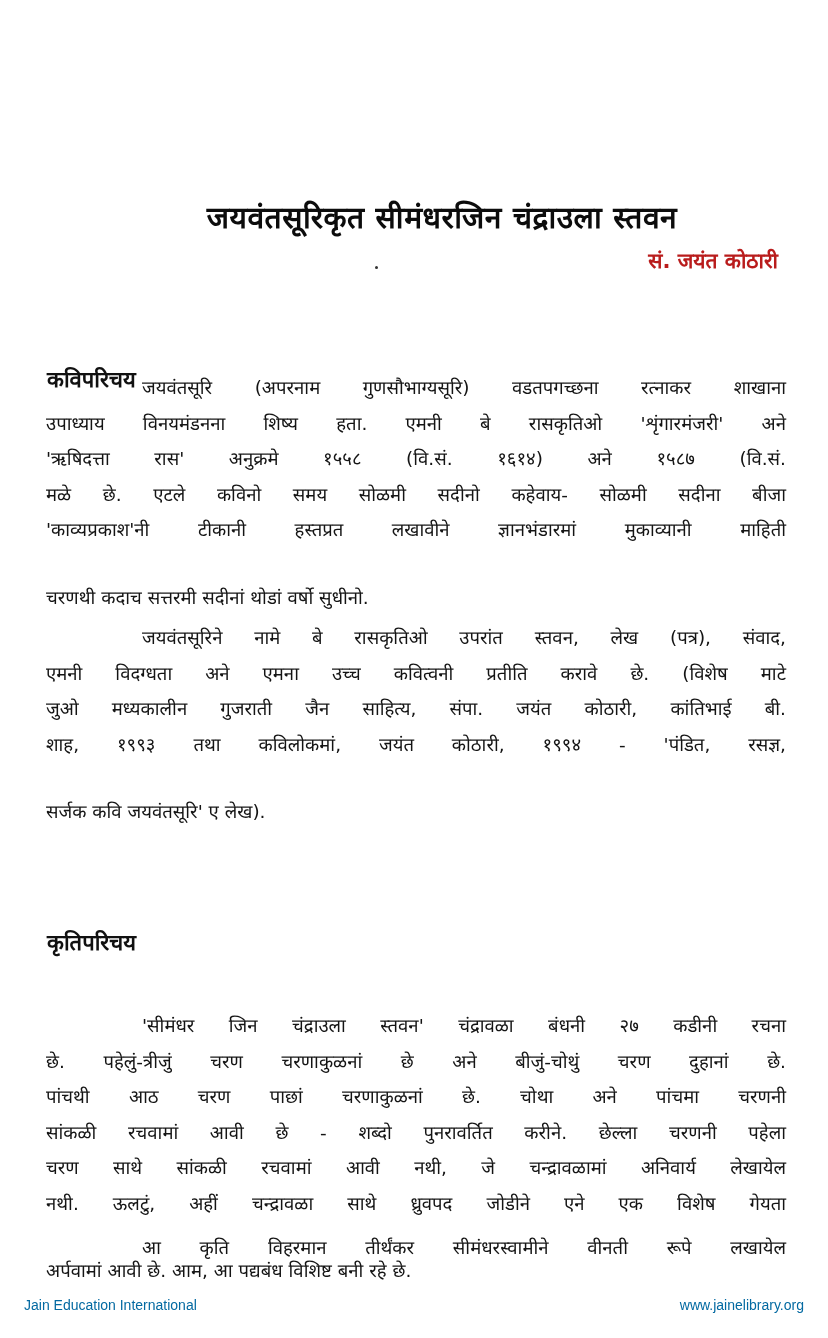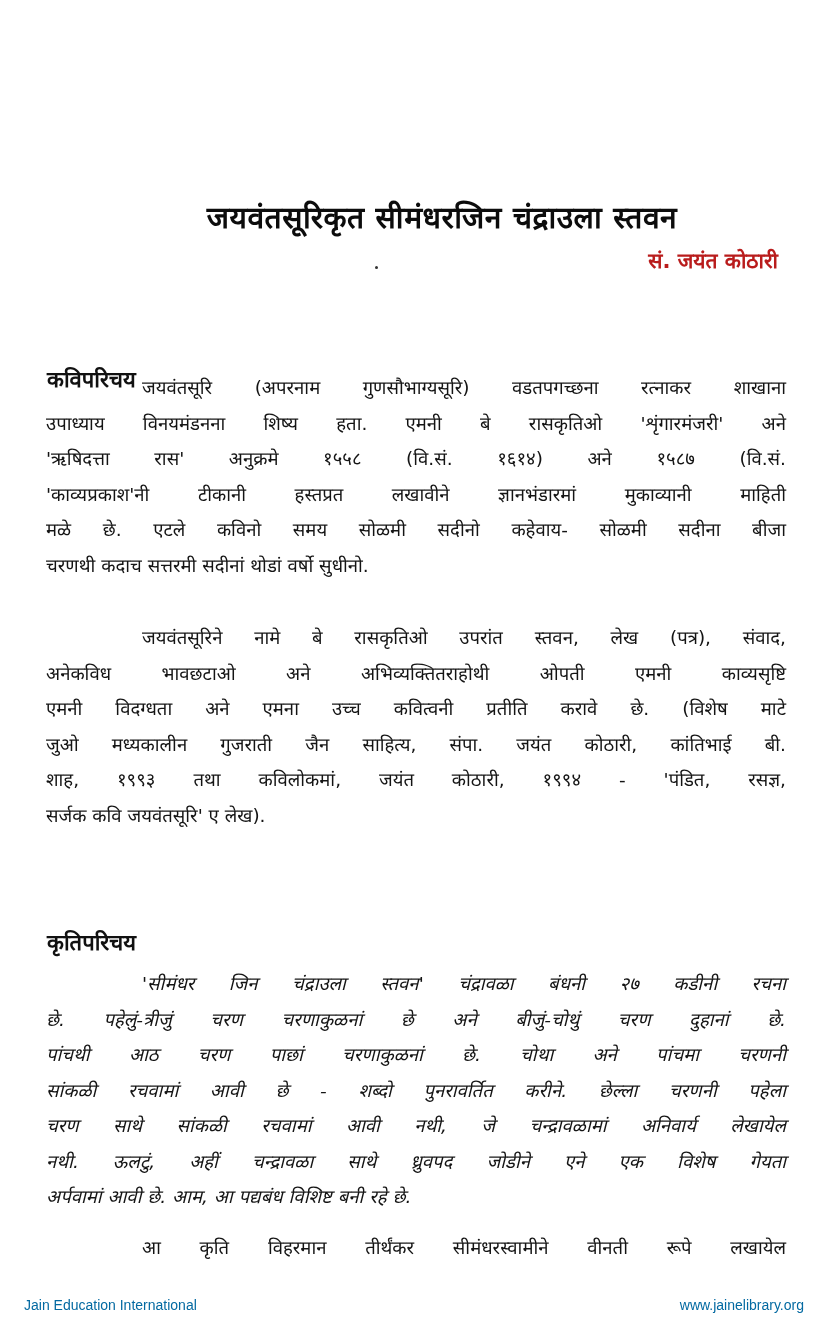--- a/index.html
+++ b/index.html
@@ -67,20 +67,21 @@
       display: block;
       white-space: nowrap;
       text-align-last: justify;
       text-align: justify;
     }
     .para .line.indent {
       padding-left: 96px;
     }
     .para .line.last {
       text-align-last: left;
+      margin-top: 32px;
     }
     .footer {
       position: absolute;
       top: 1297px;
       font-family: "Liberation Sans", sans-serif;
       font-size: 14px;
       color: #0369a1;
       white-space: nowrap;
     }
     .footer.left { left: 24px; }
@@ -95,37 +96,36 @@
   <div class="page-title">जयवंतसूरिकृत सीमंधरजिन चंद्राउला स्तवन</div>
   <div class="author-dot"></div>
   <div class="author">सं. जयंत कोठारी</div>
 
   <div class="section-heading" style="top:327px;margin-top:36px;">कविपरिचय</div>
 
   <div class="para" style="top:370px;">
     <span class="line indent">जयवंतसूरि (अपरनाम गुणसौभाग्यसूरि) वडतपगच्छना रत्नाकर शाखाना</span>
     <span class="line">उपाध्याय विनयमंडनना शिष्य हता. एमनी बे रासकृतिओ 'शृंगारमंजरी' अने</span>
     <span class="line">'ऋषिदत्ता रास' अनुक्रमे १५५८ (वि.सं. १६१४) अने १५८७ (वि.सं.</span>
+    <span class="line">मळे छे. एटले कविनो समय सोळमी सदीनो कहेवाय- सोळमी सदीना बीजा</span>
     <span class="line">'काव्यप्रकाश'नी टीकानी हस्तप्रत लखावीने ज्ञानभंडारमां मुकाव्यानी माहिती</span>
-    <span class="line">मळे छे. एटले कविनो समय सोळमी सदीनो कहेवाय- सोळमी सदीना बीजा</span>
     <span class="line last">चरणथी कदाच सत्तरमी सदीनां थोडां वर्षो सुधीनो.</span>
   </div>
 
   <div class="para" style="top:620px;">
     <span class="line indent">जयवंतसूरिने नामे बे रासकृतिओ उपरांत स्तवन, लेख (पत्र), संवाद,</span>
-    <span class="line">अनेकविध भावछटाओ अने अभिव्यक्तितराहोथी ओपती एमनी काव्यसृष्टि</span>
     <span class="line">एमनी विदग्धता अने एमना उच्च कवित्वनी प्रतीति करावे छे. (विशेष माटे</span>
     <span class="line">जुओ मध्यकालीन गुजराती जैन साहित्य, संपा. जयंत कोठारी, कांतिभाई बी.</span>
     <span class="line">शाह, १९९३ तथा कविलोकमां, जयंत कोठारी, १९९४ - 'पंडित, रसज्ञ,</span>
     <span class="line last">सर्जक कवि जयवंतसूरि' ए लेख).</span>
   </div>
 
   <div class="section-heading" style="top:926px;">कृतिपरिचय</div>
 
-  <div class="para" style="top:966px;font-style:italic;">
+  <div class="para" style="top:1008px;">
     <span class="line indent">'सीमंधर जिन चंद्राउला स्तवन' चंद्रावळा बंधनी २७ कडीनी रचना</span>
     <span class="line">छे. पहेलुं-त्रीजुं चरण चरणाकुळनां छे अने बीजुं-चोथुं चरण दुहानां छे.</span>
     <span class="line">पांचथी आठ चरण पाछां चरणाकुळनां छे. चोथा अने पांचमा चरणनी</span>
     <span class="line">सांकळी रचवामां आवी छे - शब्दो पुनरावर्तित करीने. छेल्ला चरणनी पहेला</span>
     <span class="line">चरण साथे सांकळी रचवामां आवी नथी, जे चन्द्रावळामां अनिवार्य लेखायेल</span>
     <span class="line">नथी. ऊलटुं, अहीं चन्द्रावळा साथे ध्रुवपद जोडीने एने एक विशेष गेयता</span>
     <span class="line last">अर्पवामां आवी छे. आम, आ पद्यबंध विशिष्ट बनी रहे छे.</span>
   </div>
 
   <div class="para" style="top:1230px;">

